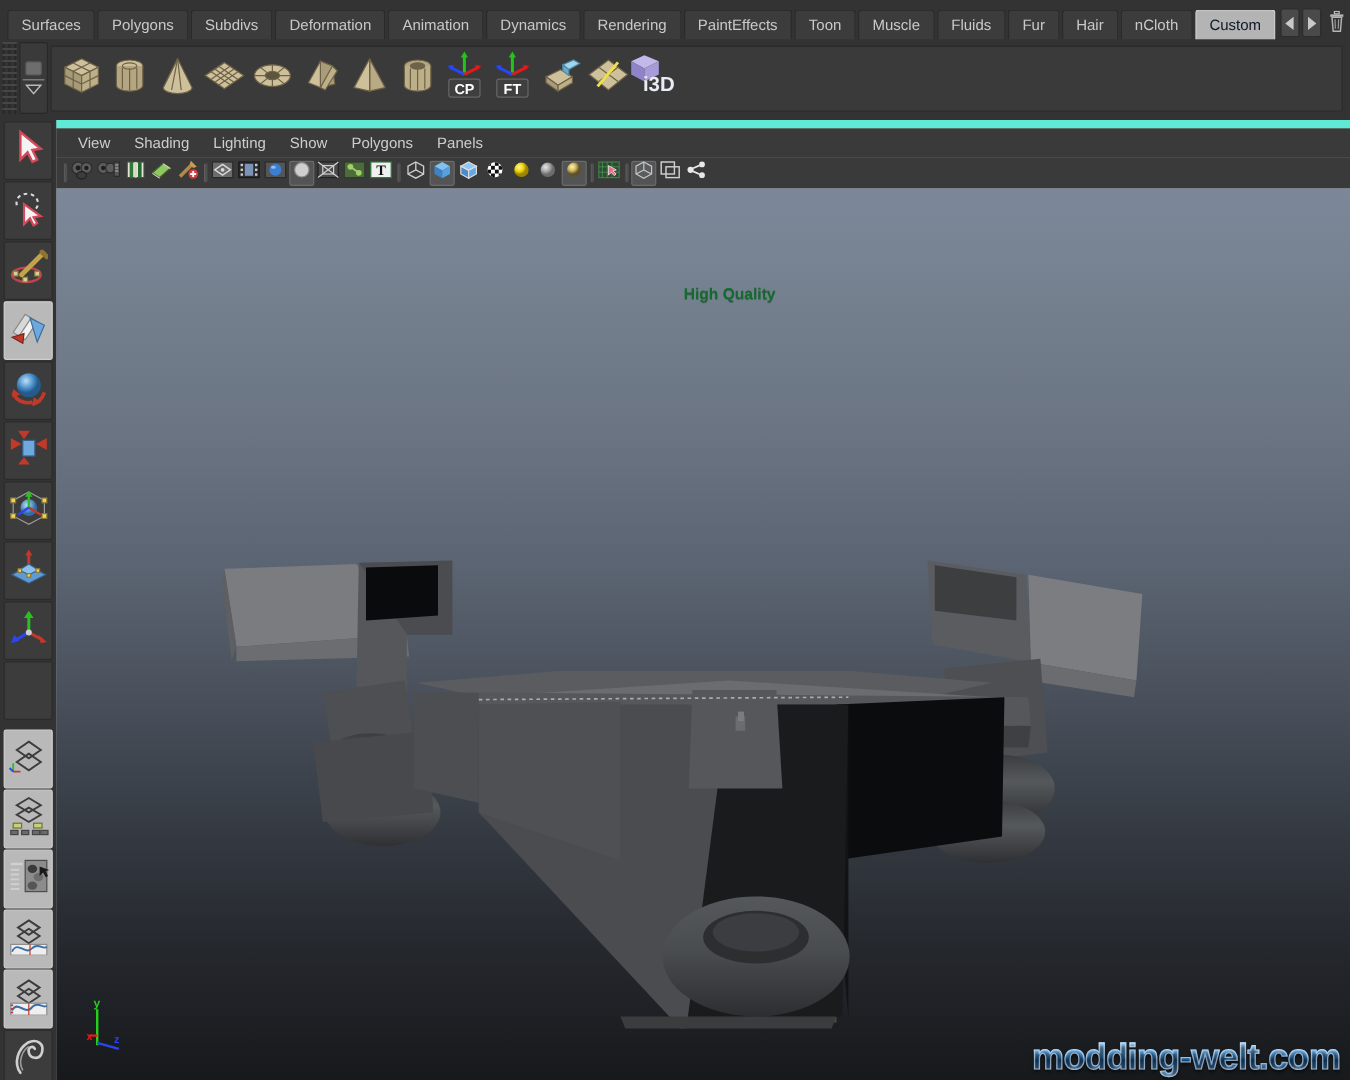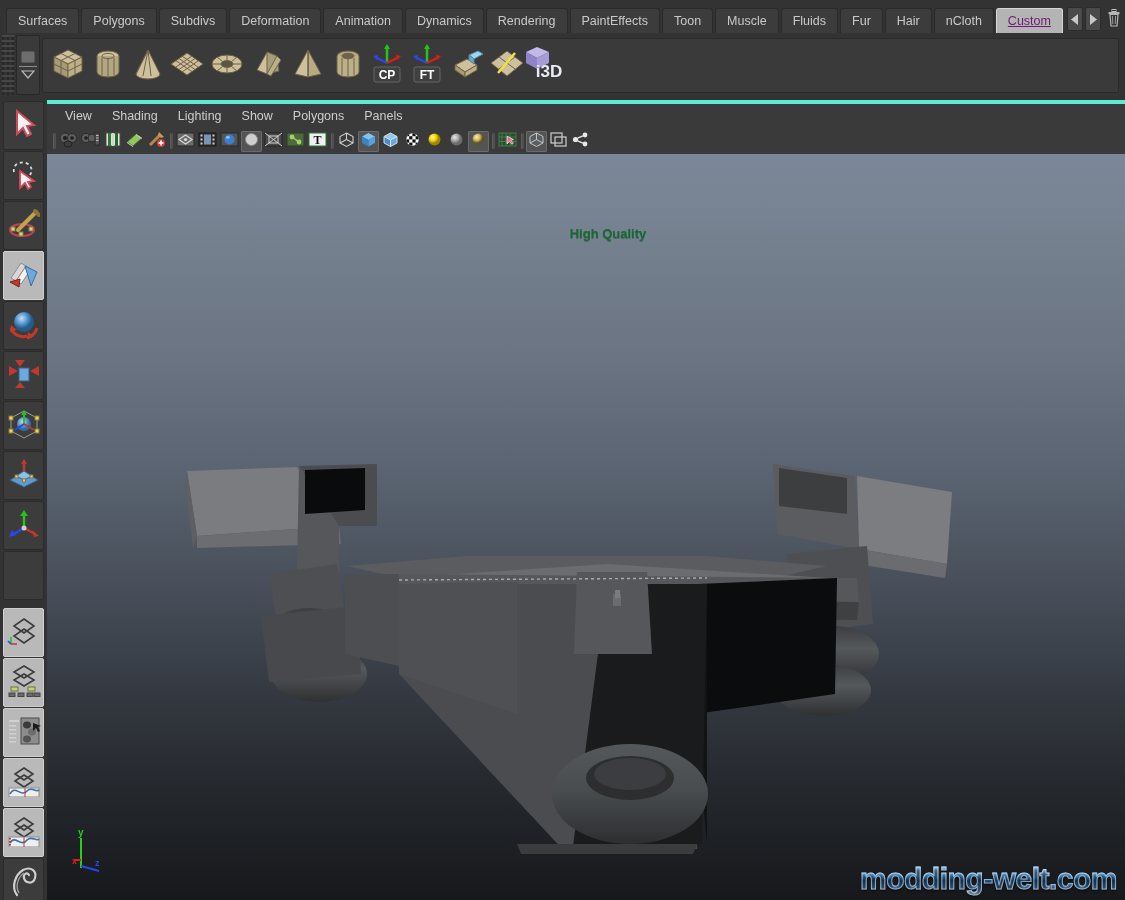--- a/index.html
+++ b/index.html
@@ -29,22 +29,22 @@
     padding-left:4px; gap:2px;
   }
   .shelf-tab{
     height:25px; line-height:25px; padding:0 11px;
     background:#3c3c3c; color:#c9c9c9; font-size:12.5px;
     border:1px solid #2a2a2a; border-bottom:none;
     border-radius:3px 3px 0 0;
     white-space:nowrap; cursor:default;
   }
   .shelf-tab.active{
-    background:#b4b4b4; color:#701a75;
-    border-color:#d6d6d6; border-bottom:none;text-decoration:underline;
+    background:#b4b4b4; color:#0f172a;
+    border-color:#d6d6d6; border-bottom:none;
   }
   .tabnav{
     display:flex; align-items:flex-end; gap:2px; padding:0 4px 2px 4px; height:33px;
   }
   .navbtn{
     width:16px; height:24px; background:#4a4a4a; border:1px solid #2c2c2c;
     border-radius:2px; display:flex; align-items:center; justify-content:center;
   }
   .navbtn svg{ display:block; }
   .trashbtn{
@@ -82,21 +82,21 @@
     display:flex; align-items:center; gap:2px; padding-left:4px;
   }
   .sh-item{
     width:38px; height:46px; display:flex; align-items:center; justify-content:flex-end;
     position:relative;
   }
 
   
   .panel{
     position:absolute; left:47px; top:100px; width:1078px; height:800px;
-    background:#a3a3a3; border-top:4px solid #5eead4;
+    background:#a3a3a3; border-top:7px solid #5eead4;
   }
   .vp-menubar{
     height:24px; background:#3a3a3a; display:flex; align-items:center;
     padding-left:8px; gap:0px;
   }
   .vp-menu{
     color:#cdcdcd; font-size:12.5px; padding:2px 10px; white-space:nowrap;
   }
   .vp-toolbar{
     height:26px; background:#3a3a3a;
@@ -115,21 +115,21 @@
 
   
   .viewport{
     position:absolute; left:0; top:50px; width:1078px; height:750px;
     background:linear-gradient(to bottom,
       #7c8899 0%, #75808f 12%, #6a7483 27%, #5b6472 42%,
       #474e59 58%, #343941 72%, #24272c 85%, #16181b 100%);
     overflow:hidden;
   }
   .hq-label{
-    position:absolute; left:0; right:0; top:72px; text-align:center;
+    position:absolute; left:0; right:0; top:80px; text-align:center;
     color:#136b2e; font-size:13px; font-weight:bold;
     text-shadow:0 1px 0 rgba(0,0,0,.25);
     padding-left:44px;
   }
   .isolate-label{
     position:absolute; left:0; right:0; bottom:12px; text-align:center;
     color:#14662b; font-size:12px;
   }
   .viewcube{
     position:absolute; right:29px; top:96px; width:60px; height:68px;

